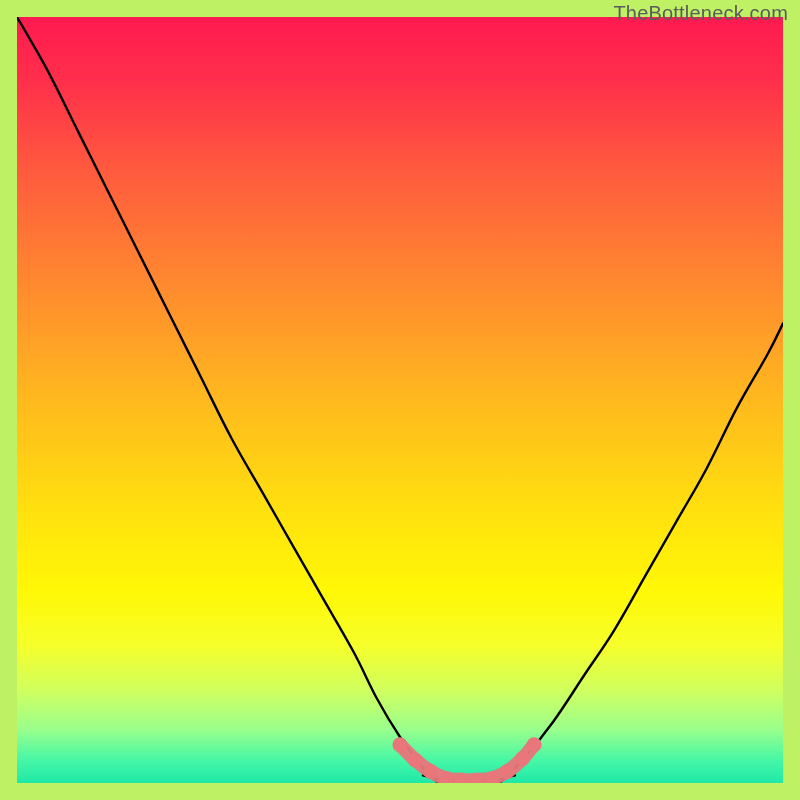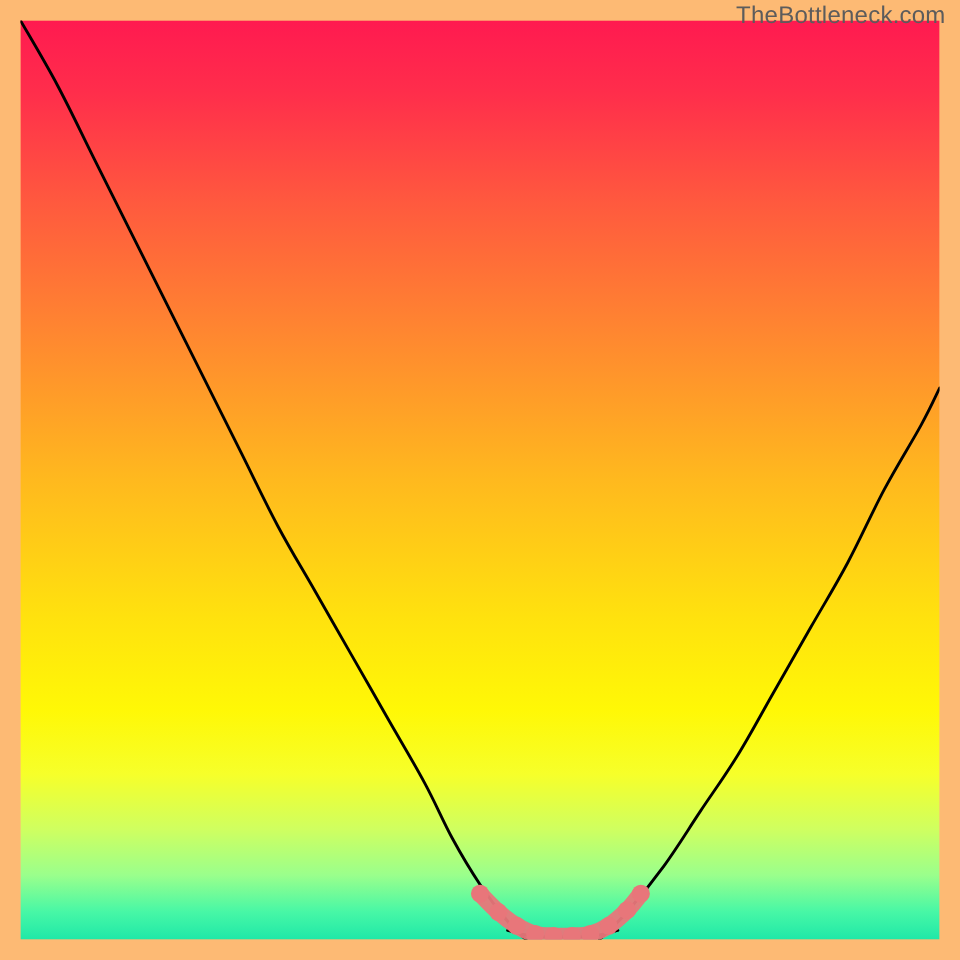--- a/index.html
+++ b/index.html
@@ -9,21 +9,21 @@
     height: 800px;
     overflow: hidden;
     background: #000;
     font-family: Arial, Helvetica, sans-serif;
   }
   .frame {
     position: absolute;
     top: 0; left: 0;
     width: 800px;
     height: 800px;
-    background: #fdba74;
+    background: #bef264;
   }
   .plot {
     position: absolute;
     top: 17px;
     left: 17px;
     width: 766px;
     height: 766px;
   }
   .watermark {
     position: absolute;

